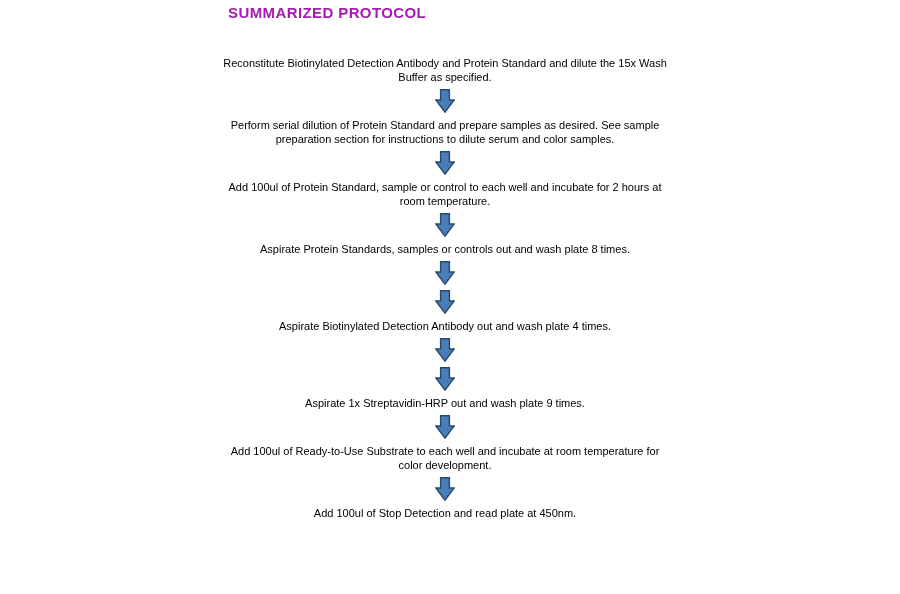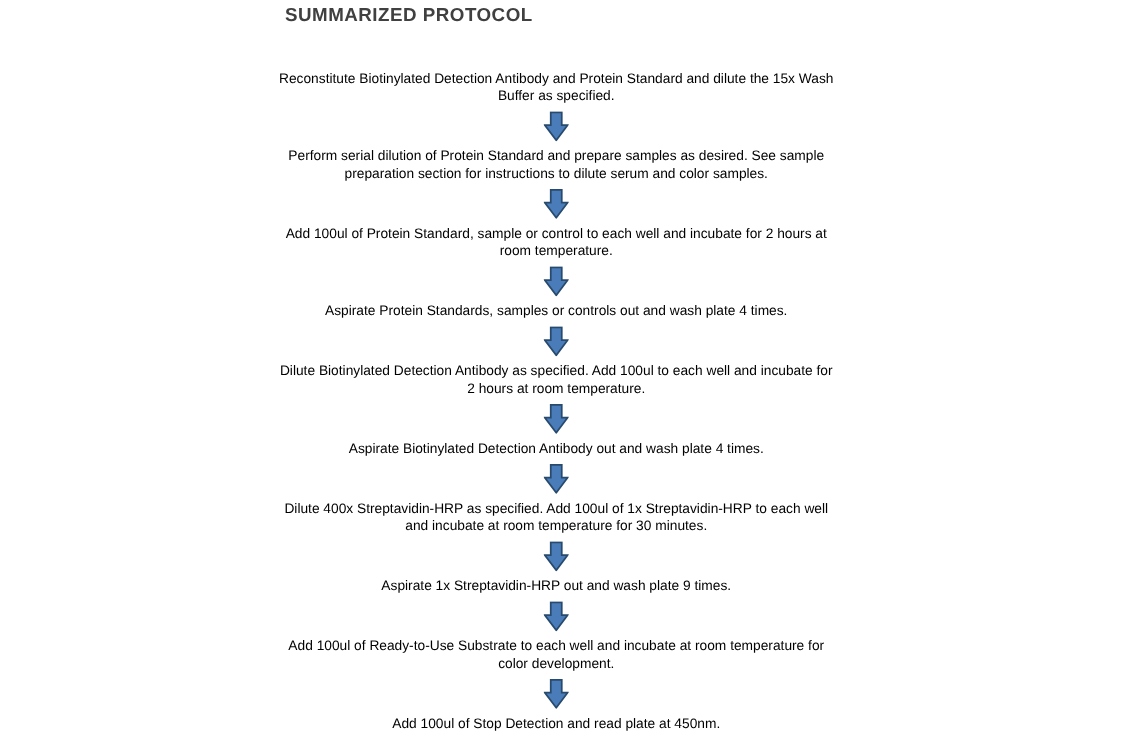--- a/index.html
+++ b/index.html
@@ -16,21 +16,21 @@
     font-family: "Liberation Sans", "DejaVu Sans", sans-serif;
     color: #000000;
   }
   .title {
     position: absolute;
     top: 4px;
     left: 228px;
     font-size: 15px;
     font-weight: bold;
     letter-spacing: 0.4px;
-    color: #404040;
+    color: #a21caf;
     white-space: nowrap;
   }
   .flow {
     position: absolute;
     top: 56px;
     left: 222px;
     width: 446px;
     display: flex;
     flex-direction: column;
     align-items: center;
@@ -77,39 +77,37 @@
     <svg class="arrow" viewBox="0 0 20 24">
       <path d="M5.6,0.8 L14.4,0.8 L14.4,11 L19.2,11 L10,23.2 L0.8,11 L5.6,11 Z" fill="#4a7cba"></path>
     </svg>
 
     <div class="step">Add 100ul of Protein Standard, sample or control to each well and incubate for 2 hours at room temperature.</div>
 
     <svg class="arrow" viewBox="0 0 20 24">
       <path d="M5.6,0.8 L14.4,0.8 L14.4,11 L19.2,11 L10,23.2 L0.8,11 L5.6,11 Z" fill="#4a7cba"></path>
     </svg>
 
-    <div class="step">Aspirate Protein Standards, samples or controls out and wash plate 4 times.</div>
+    <div class="step">Aspirate Protein Standards, samples or controls out and wash plate 8 times.</div>
 
     <svg class="arrow" viewBox="0 0 20 24">
       <path d="M5.6,0.8 L14.4,0.8 L14.4,11 L19.2,11 L10,23.2 L0.8,11 L5.6,11 Z" fill="#4a7cba"></path>
     </svg>
 
-    <div class="step">Dilute Biotinylated Detection Antibody as specified. Add 100ul to each well and incubate for 2 hours at room temperature.</div>
 
     <svg class="arrow" viewBox="0 0 20 24">
       <path d="M5.6,0.8 L14.4,0.8 L14.4,11 L19.2,11 L10,23.2 L0.8,11 L5.6,11 Z" fill="#4a7cba"></path>
     </svg>
 
     <div class="step">Aspirate Biotinylated Detection Antibody out and wash plate 4 times.</div>
 
     <svg class="arrow" viewBox="0 0 20 24">
       <path d="M5.6,0.8 L14.4,0.8 L14.4,11 L19.2,11 L10,23.2 L0.8,11 L5.6,11 Z" fill="#4a7cba"></path>
     </svg>
 
-    <div class="step">Dilute 400x Streptavidin-HRP as specified. Add 100ul of 1x Streptavidin-HRP to each well and incubate at room temperature for 30 minutes.</div>
 
     <svg class="arrow" viewBox="0 0 20 24">
       <path d="M5.6,0.8 L14.4,0.8 L14.4,11 L19.2,11 L10,23.2 L0.8,11 L5.6,11 Z" fill="#4a7cba"></path>
     </svg>
 
     <div class="step">Aspirate 1x Streptavidin-HRP out and wash plate 9 times.</div>
 
     <svg class="arrow" viewBox="0 0 20 24">
       <path d="M5.6,0.8 L14.4,0.8 L14.4,11 L19.2,11 L10,23.2 L0.8,11 L5.6,11 Z" fill="#4a7cba"></path>
     </svg>

